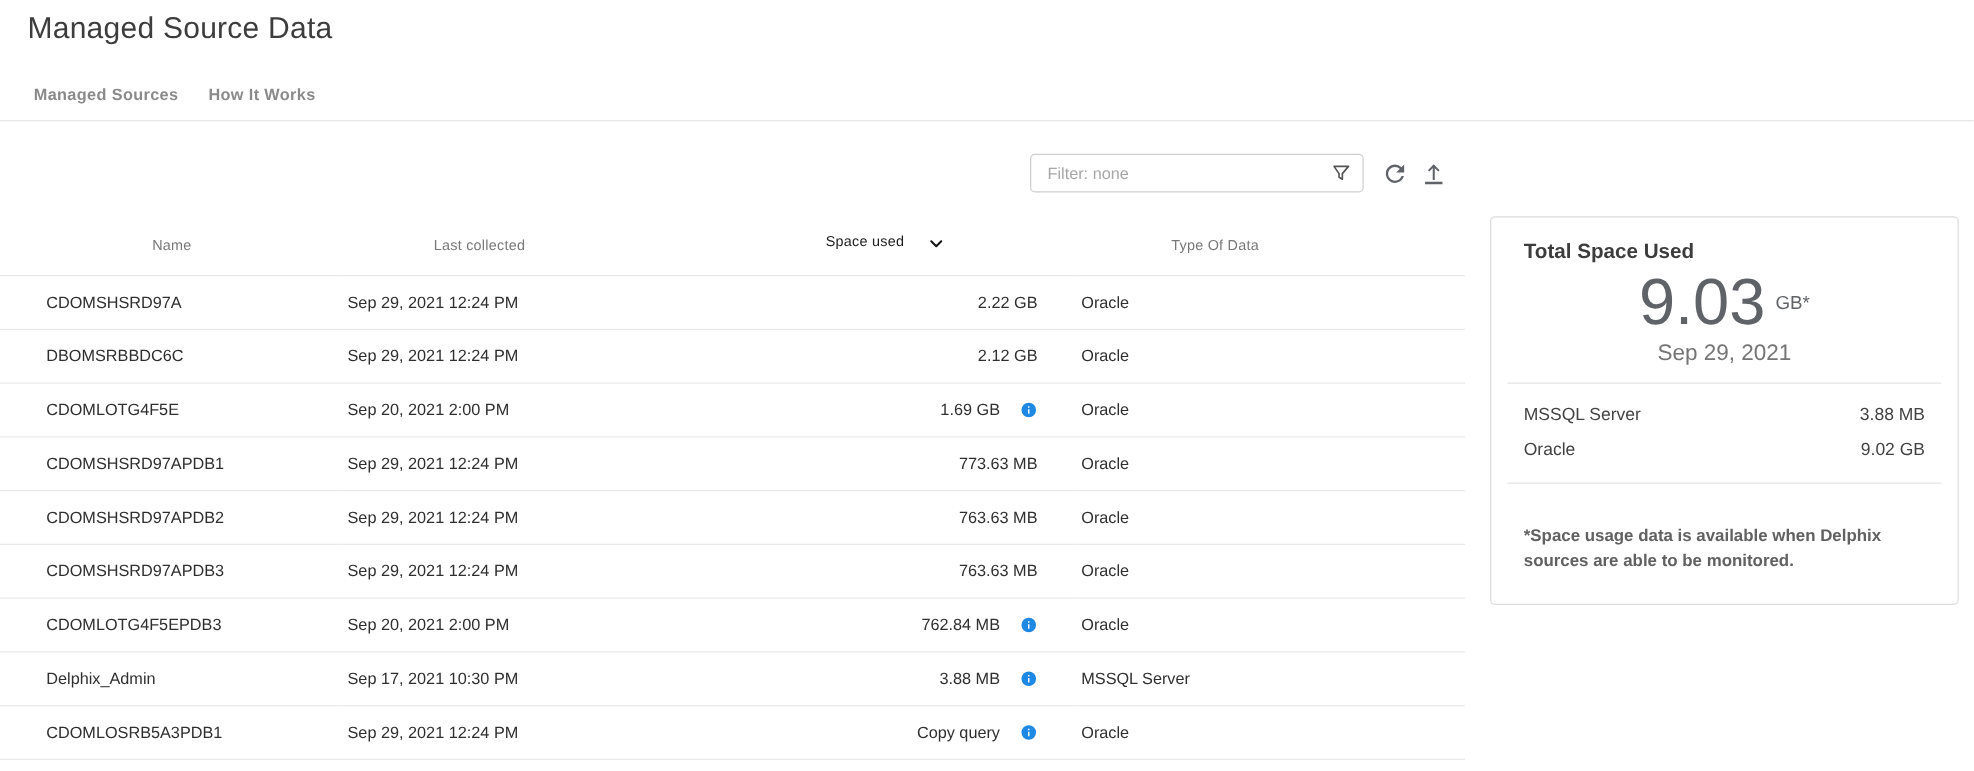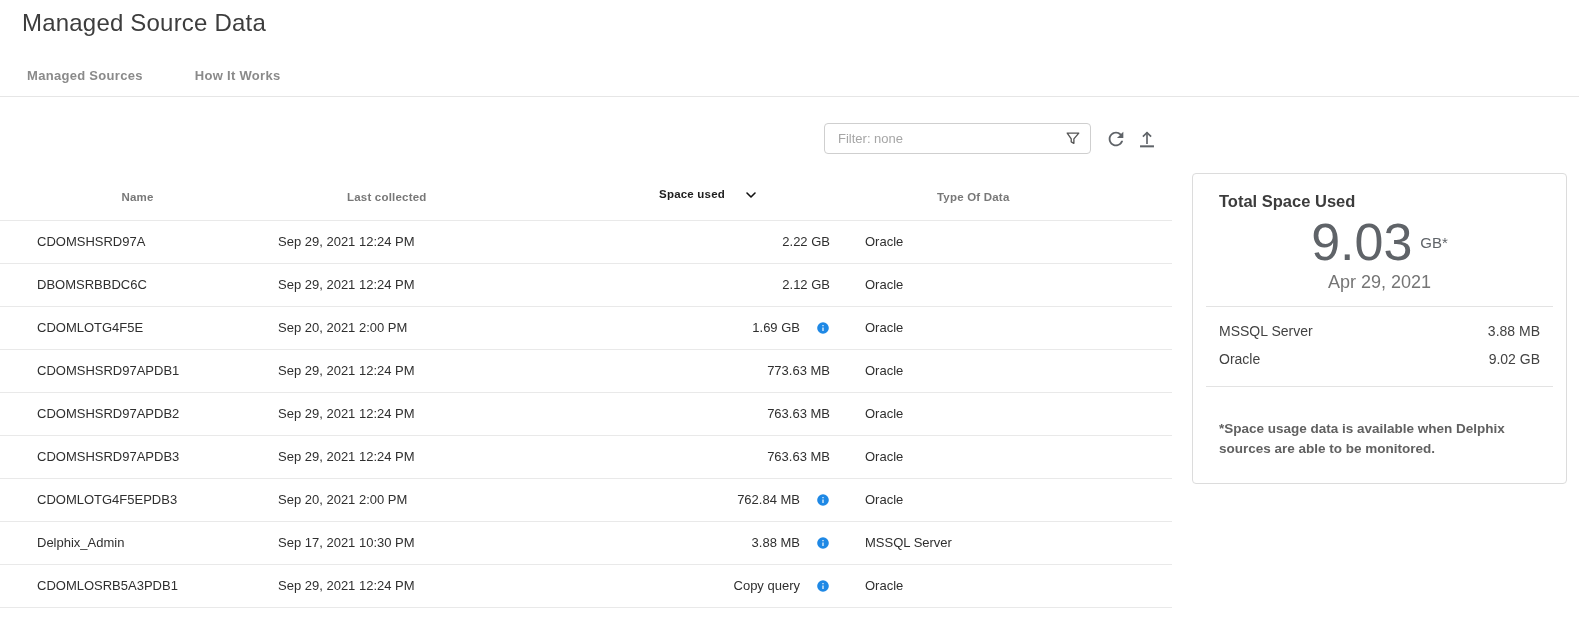--- a/index.html
+++ b/index.html
@@ -10,21 +10,21 @@
     overflow: hidden;
     color: #333;
   }
 
   
   .page-title {
     font-size: 24px; font-weight: 400; color: #3d3d3d;
     margin: 9px 0 0 22px; letter-spacing: 0.2px;
   }
   .tabs-bar {
-    display: flex; gap: 52px;
+    display: flex; gap: 24px;
     padding: 31px 0 13px 27px;
     border-bottom: 1px solid #e6e6e6;
   }
   .tab {
     font-size: 13px; font-weight: 700; color: #8a8a8a;
     letter-spacing: 0.3px; cursor: pointer; background: none; border: none;
     font-family: inherit;
   }
 
   
@@ -63,21 +63,21 @@
     width: 1172px; border-collapse: collapse; table-layout: fixed;
     margin-top: 0;
   }
   col.c-name { width: 275px; }
   col.c-date { width: 285px; }
   col.c-space { width: 298px; }
   col.c-type { width: 314px; }
 
   thead th {
     height: 66px; vertical-align: bottom; padding-bottom: 17px;
-    font-size: 11.5px; font-weight: 700; color: #787878;
+    font-size: 11.5px; font-weight: 400; color: #787878;
     letter-spacing: 0.2px;
   }
   th.h-name { text-align: center; }
   th.h-date { text-align: left; padding-left: 72px; }
   th.h-space { }
   .h-space-inner {
     display: flex; align-items: center; justify-content: center; gap: 18px;
     color: #1d1d1d;
   }
   .sort-chevron { width: 16px; height: 16px; color: #111; margin-top: 1px; }
@@ -291,21 +291,21 @@
     </table>
 
   </div>
 
   <aside class="summary-panel">
     <div class="summary-title">Total Space Used</div>
     <div class="summary-total">
       <span class="summary-total-value">9.03</span>
       <span class="summary-total-unit">GB*</span>
     </div>
-    <div class="summary-date">Apr 29, 2021</div>
+    <div class="summary-date">Sep 29, 2021</div>
     <hr class="panel-divider">
     <div class="breakdown">
       <div class="breakdown-row">
         <span>MSSQL Server</span>
         <span class="breakdown-value">3.88 MB</span>
       </div>
       <div class="breakdown-row">
         <span>Oracle</span>
         <span class="breakdown-value">9.02 GB</span>
       </div>

